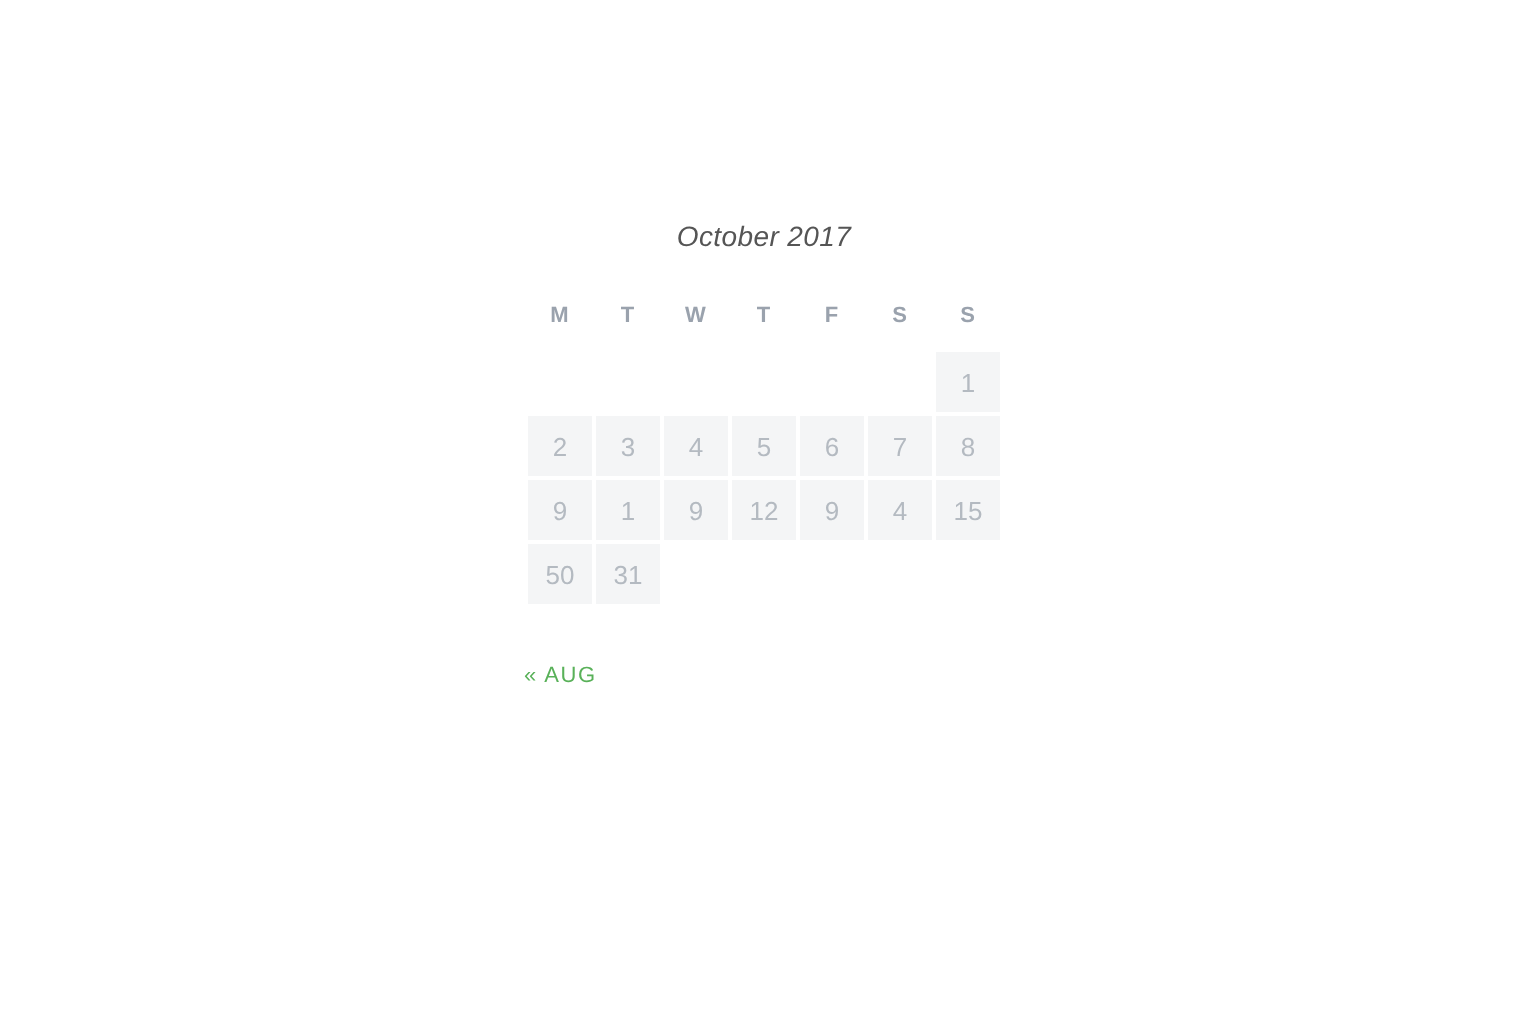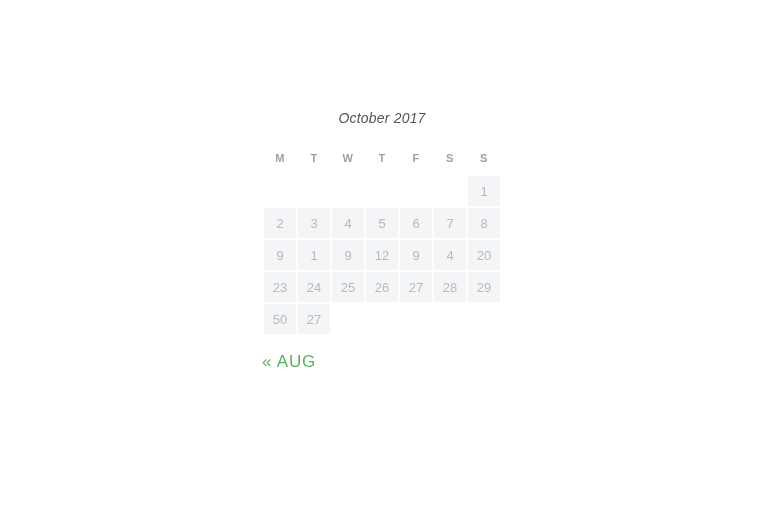--- a/index.html
+++ b/index.html
@@ -47,22 +47,22 @@
   }
   tbody td.pad {
     background: transparent;
   }
   tbody td.day {
     background: #f4f5f6;
     color: #b4bac1;
     cursor: pointer;
   }
   .nav {
-    margin-top: 16px;
-    font-size: 17px;
+    margin-top: 28px;
+    font-size: 11px;
     letter-spacing: 0.8px;
   }
   .nav a {
     color: #59b159;
     text-decoration: none;
     font-weight: 500;
   }
 </style>
 </head>
 <body>
@@ -101,34 +101,25 @@
           <td class="day">7</td>
           <td class="day">8</td>
         </tr>
         <tr>
           <td class="day">9</td>
           <td class="day">1</td>
           <td class="day">9</td>
           <td class="day">12</td>
           <td class="day">9</td>
           <td class="day">4</td>
-          <td class="day">20</td>
-        </tr>
-        <tr>
-          <td class="day">23</td>
-          <td class="day">24</td>
-          <td class="day">25</td>
-          <td class="day">26</td>
-          <td class="day">27</td>
-          <td class="day">28</td>
-          <td class="day">29</td>
+          <td class="day">15</td>
         </tr>
         <tr>
           <td class="day">50</td>
-          <td class="day">27</td>
+          <td class="day">31</td>
           <td class="pad"></td>
           <td class="pad"></td>
           <td class="pad"></td>
           <td class="pad"></td>
           <td class="pad"></td>
         </tr>
       </tbody>
   </table>
 
   <div class="nav">

